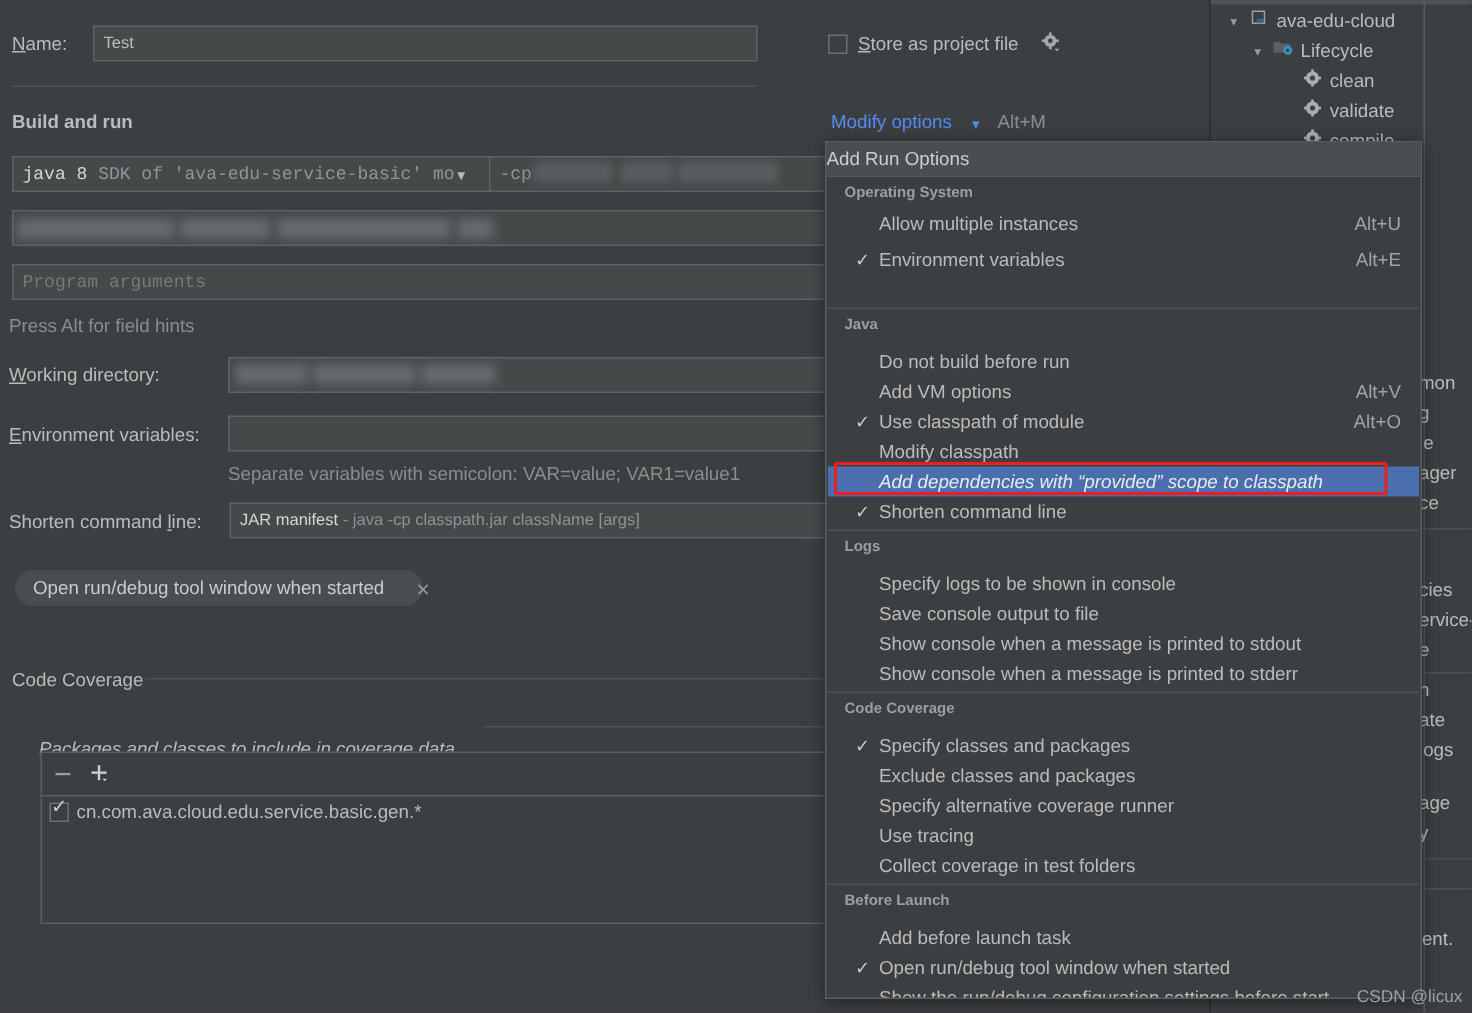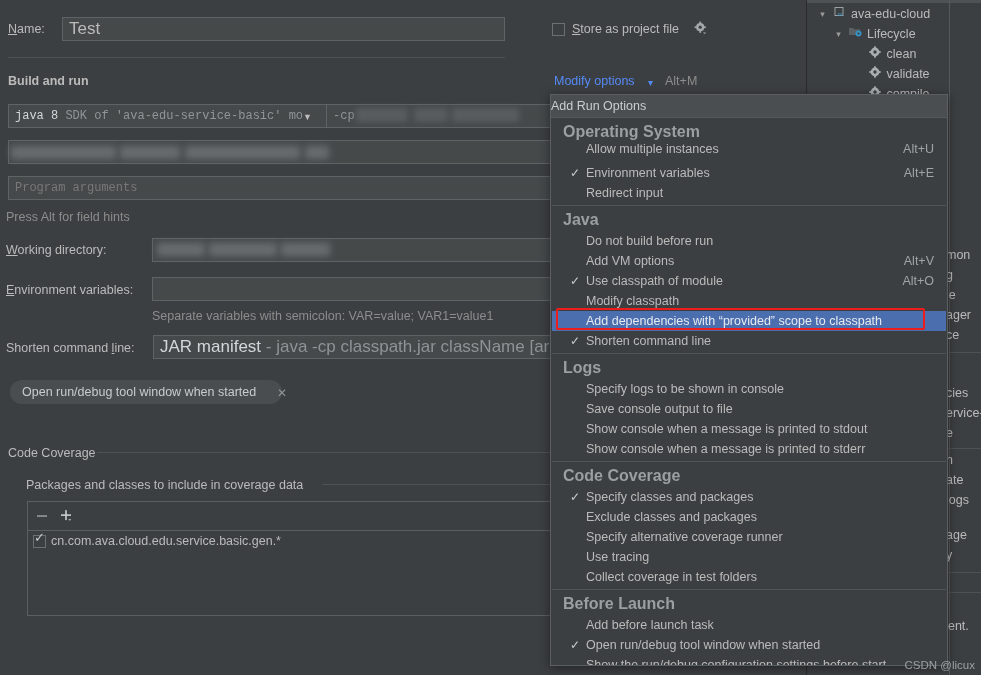--- a/index.html
+++ b/index.html
@@ -53,21 +53,21 @@
   
   .form { position: absolute; left: 0; top: 0; width: 806px; height: 675px; background:#3c3f41; }
 
   .lbl { position: absolute; white-space: nowrap; color: #bbbbbb; font-size: 12.5px; }
   .lbl u { text-decoration: underline; }
   .hint { color: #8c8c8c; }
 
   .field {
     position: absolute; box-sizing: border-box;
     background: #45494a; border: 1px solid #5e6366; color: #bbbbbb;
-    font-size: 17px; line-height: 22px; padding: 0 6px; height: 24px;
+    font-size: 11px; line-height: 22px; padding: 0 6px; height: 24px;
     white-space: nowrap; overflow: hidden;
   }
   .field.empty { color: #787878; }
   .mono { font-family: "Liberation Mono", monospace; font-size: 12px; }
 
   .sep-line { position: absolute; height: 1px; background: #4e5254; }
 
   
   .cb {
     position: absolute; width: 13px; height: 13px; box-sizing: border-box;
@@ -122,21 +122,21 @@
     background: #3c3f41; border: 1px solid #5a5f61;
     box-shadow: 0 2px 10px rgba(0,0,0,.45);
     overflow: hidden;
   }
   .popup-title {
     position: absolute; left: 0; top: 0; width: 100%; height: 22px; line-height: 22px;
     background: #4a4e51; color: #c9ced0; font-size: 12.5px; text-align: left;
     border-bottom: 1px solid #54585b;
   }
   .m-sec {
-    position: absolute; left: 12px; font-size: 16px; font-weight: bold; color: #9a9fa2;
+    position: absolute; left: 12px; font-size: 10px; font-weight: bold; color: #9a9fa2;
     white-space: nowrap;
   }
   .m-item {
     position: absolute; left: 1px; right: 1px; height: 20px; line-height: 20px;
     font-size: 12.5px; color: #bbbbbb; white-space: nowrap;
   }
   .m-item .m-check {
     position: absolute; left: 16px; top: 0; width: 14px; text-align: center;
     color: #c6cbcd; font-size: 12px;
   }
@@ -338,21 +338,21 @@
     </div>
 
     <div class="chip" style="left:10px; top:380px;">
       <span>Open run/debug tool window when started</span>
     </div>
     <div class="chip-x" style="left:277px; top:386px;">✕</div>
 
     <div class="grp-title" style="left:8px; top:446px;">Code Coverage</div>
     <div class="grp-rule" style="left:97px; top:452px; width:459px;"></div>
 
-    <div class="grp-title" style="left:26px; top:478px;">Packages and classes to include in coverage data</div>
+    <div class="grp-title" style="left:26px; top:492px;font-style:italic;">Packages and classes to include in coverage data</div>
     <div class="grp-rule" style="left:322px; top:484px; width:234px;"></div>
 
     <div class="tbl-box" style="left:27px; top:501px; width:529px; height:115px;"></div>
     <div class="tbl-toolbar" style="left:27px; top:501px; width:529px; height:30px;"></div>
     <div class="tb-btn" style="left:35px; top:509px;">
       <svg width="14" height="14" viewBox="0 0 14 14">
           <rect x="2" y="6.3" width="10" height="1.5" fill="#9a9fa2"></rect>
         </svg>
     </div>
     <div class="tb-btn" style="left:59px; top:508px;">
@@ -374,25 +374,20 @@
     <div class="m-item" style="top:44px;">
       <span class="m-check"></span>
       <span class="m-lbl">Allow multiple instances</span>
       <span class="m-key">Alt+U</span>
     </div>
     <div class="m-item" style="top:68px;">
       <span class="m-check">✓</span>
       <span class="m-lbl">Environment variables</span>
       <span class="m-key">Alt+E</span>
     </div>
-    <div class="m-item" style="top:88px;">
-      <span class="m-check"></span>
-      <span class="m-lbl">Redirect input</span>
-      <span class="m-key"></span>
-    </div>
     <div class="m-div" style="top:110px;"></div>
 
     <div class="m-sec" style="top:116px;">Java</div>
     <div class="m-item" style="top:136px;">
       <span class="m-check"></span>
       <span class="m-lbl">Do not build before run</span>
       <span class="m-key"></span>
     </div>
     <div class="m-item" style="top:156px;">
       <span class="m-check"></span>
@@ -402,21 +397,21 @@
     <div class="m-item" style="top:176px;">
       <span class="m-check">✓</span>
       <span class="m-lbl">Use classpath of module</span>
       <span class="m-key">Alt+O</span>
     </div>
     <div class="m-item" style="top:196px;">
       <span class="m-check"></span>
       <span class="m-lbl">Modify classpath</span>
       <span class="m-key"></span>
     </div>
-    <div class="m-item sel" style="top:216px;">
+    <div class="m-item sel" style="top:216px;font-style:italic;">
       <span class="m-check"></span>
       <span class="m-lbl">Add dependencies with “provided” scope to classpath</span>
       <span class="m-key"></span>
     </div>
     <div class="m-item" style="top:236px;">
       <span class="m-check">✓</span>
       <span class="m-lbl">Shorten command line</span>
       <span class="m-key"></span>
     </div>
     <div class="m-div" style="top:258px;"></div>

